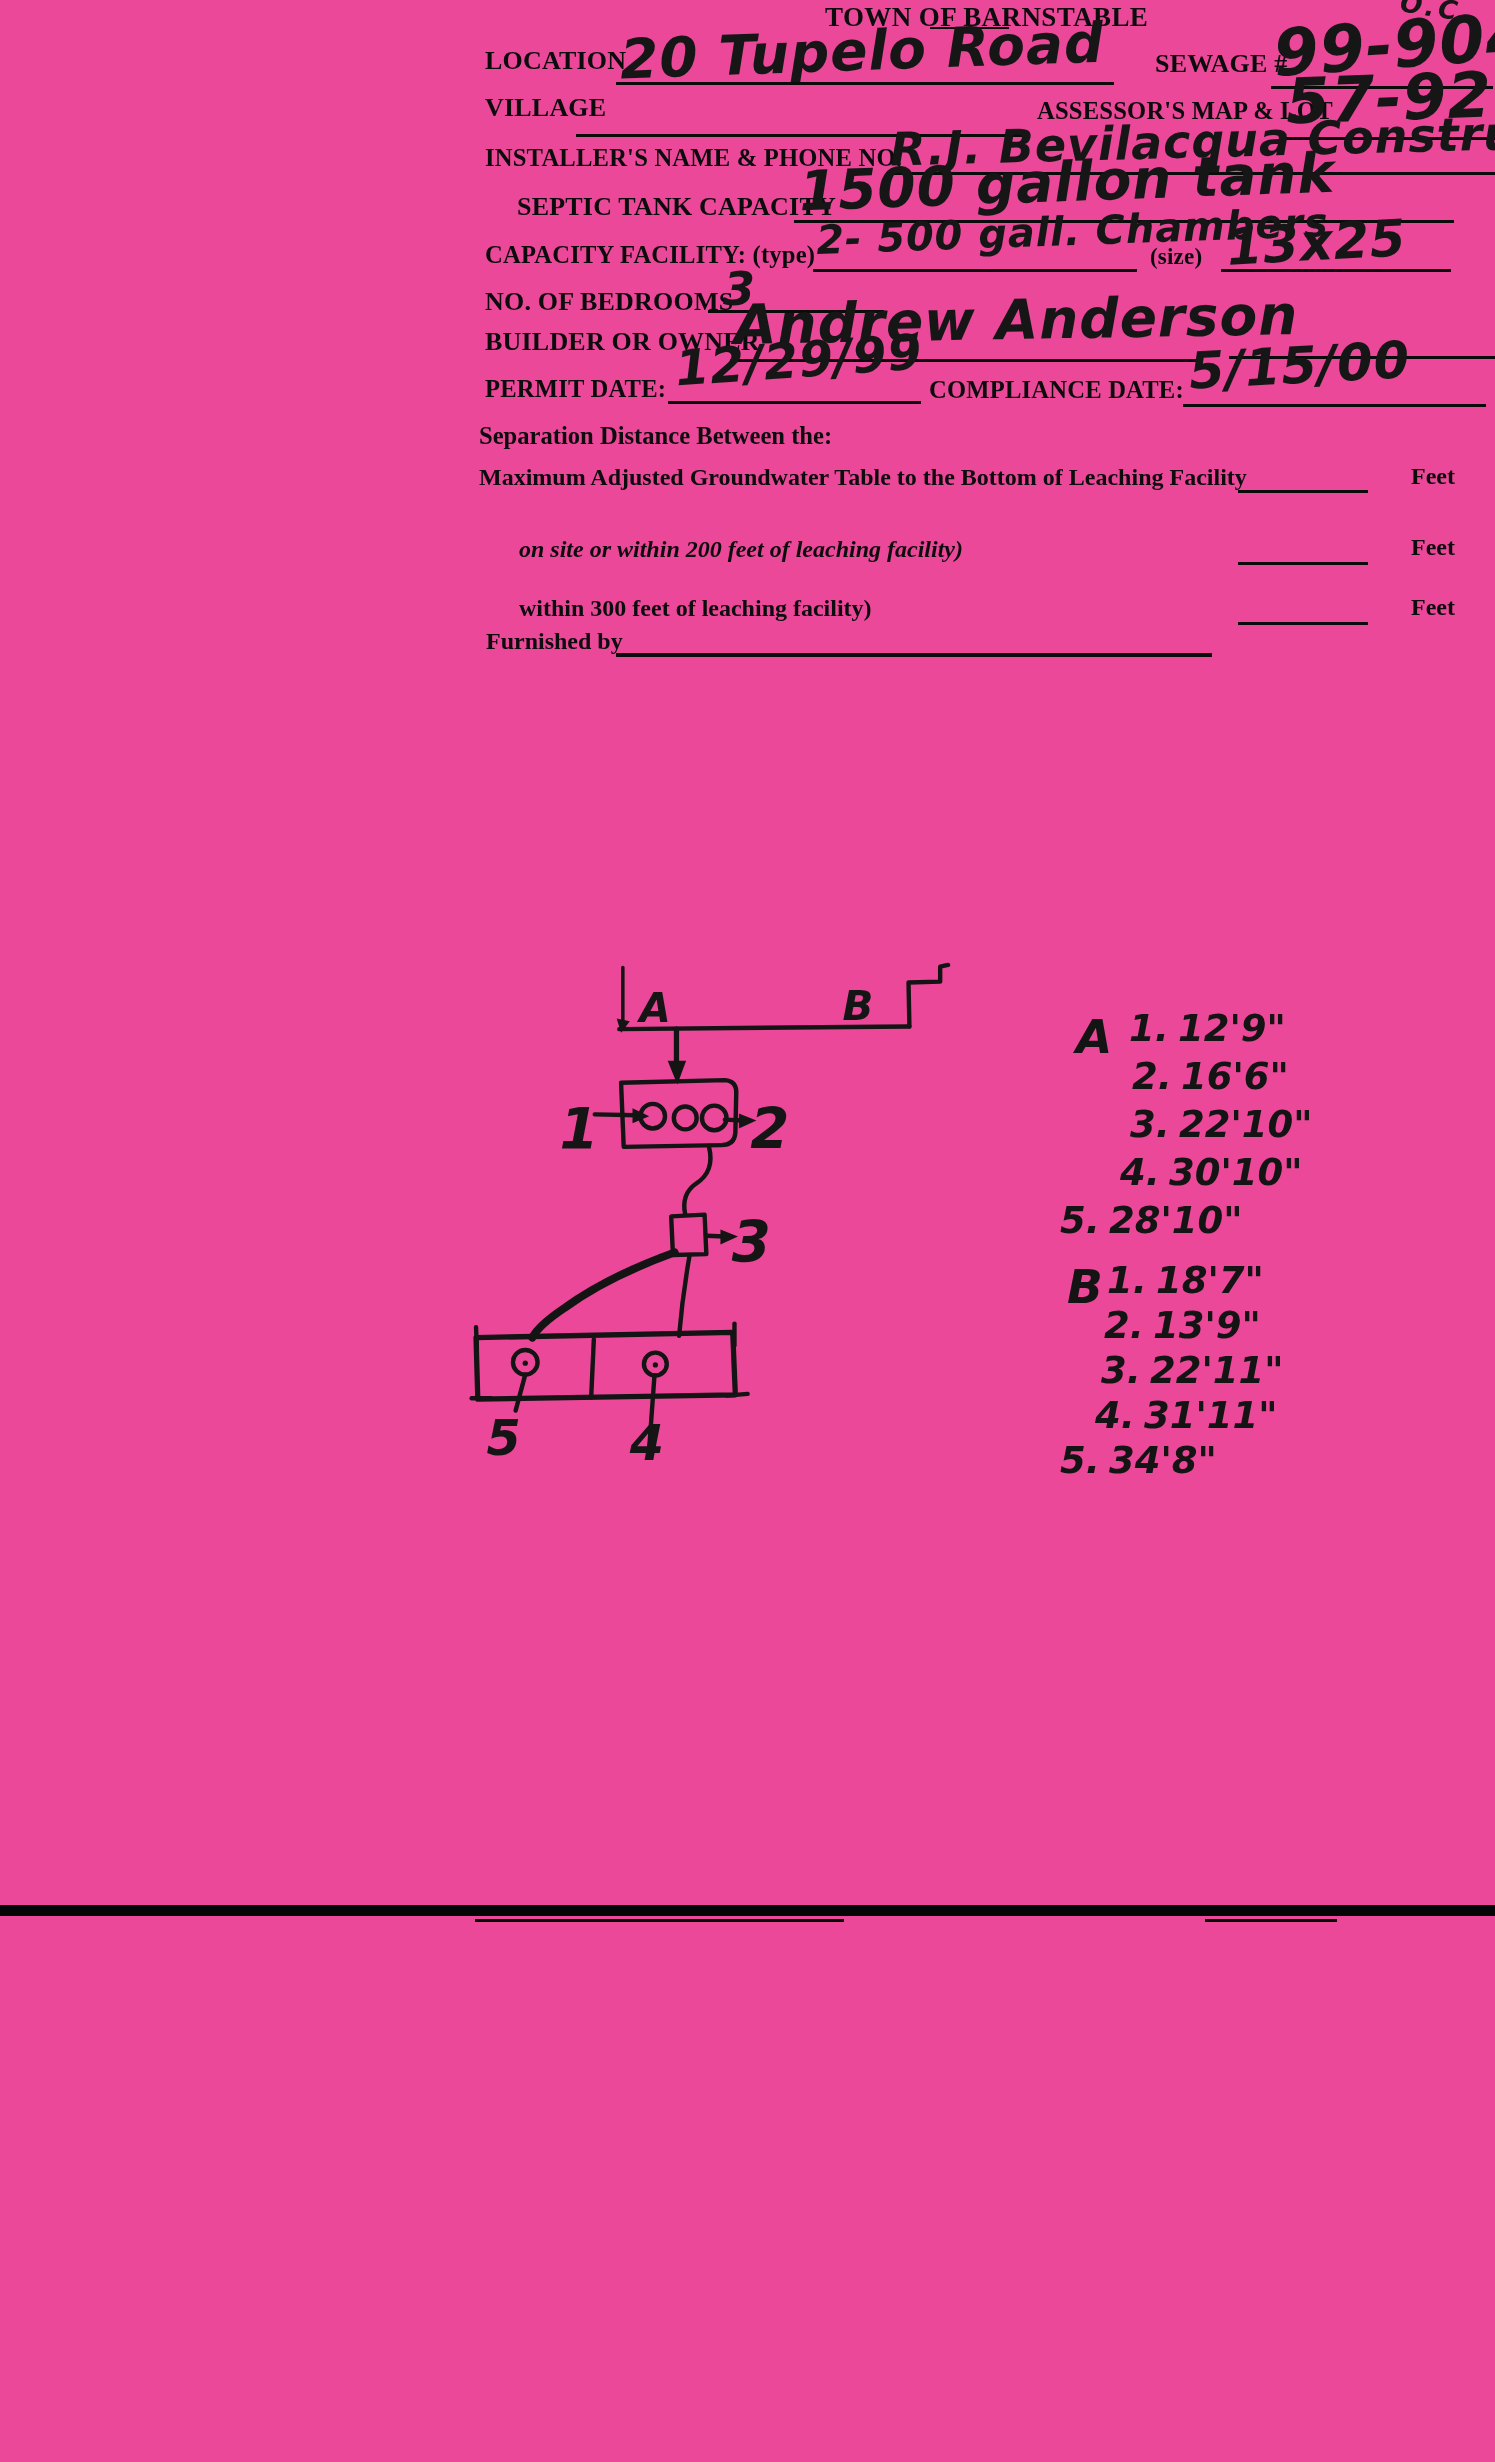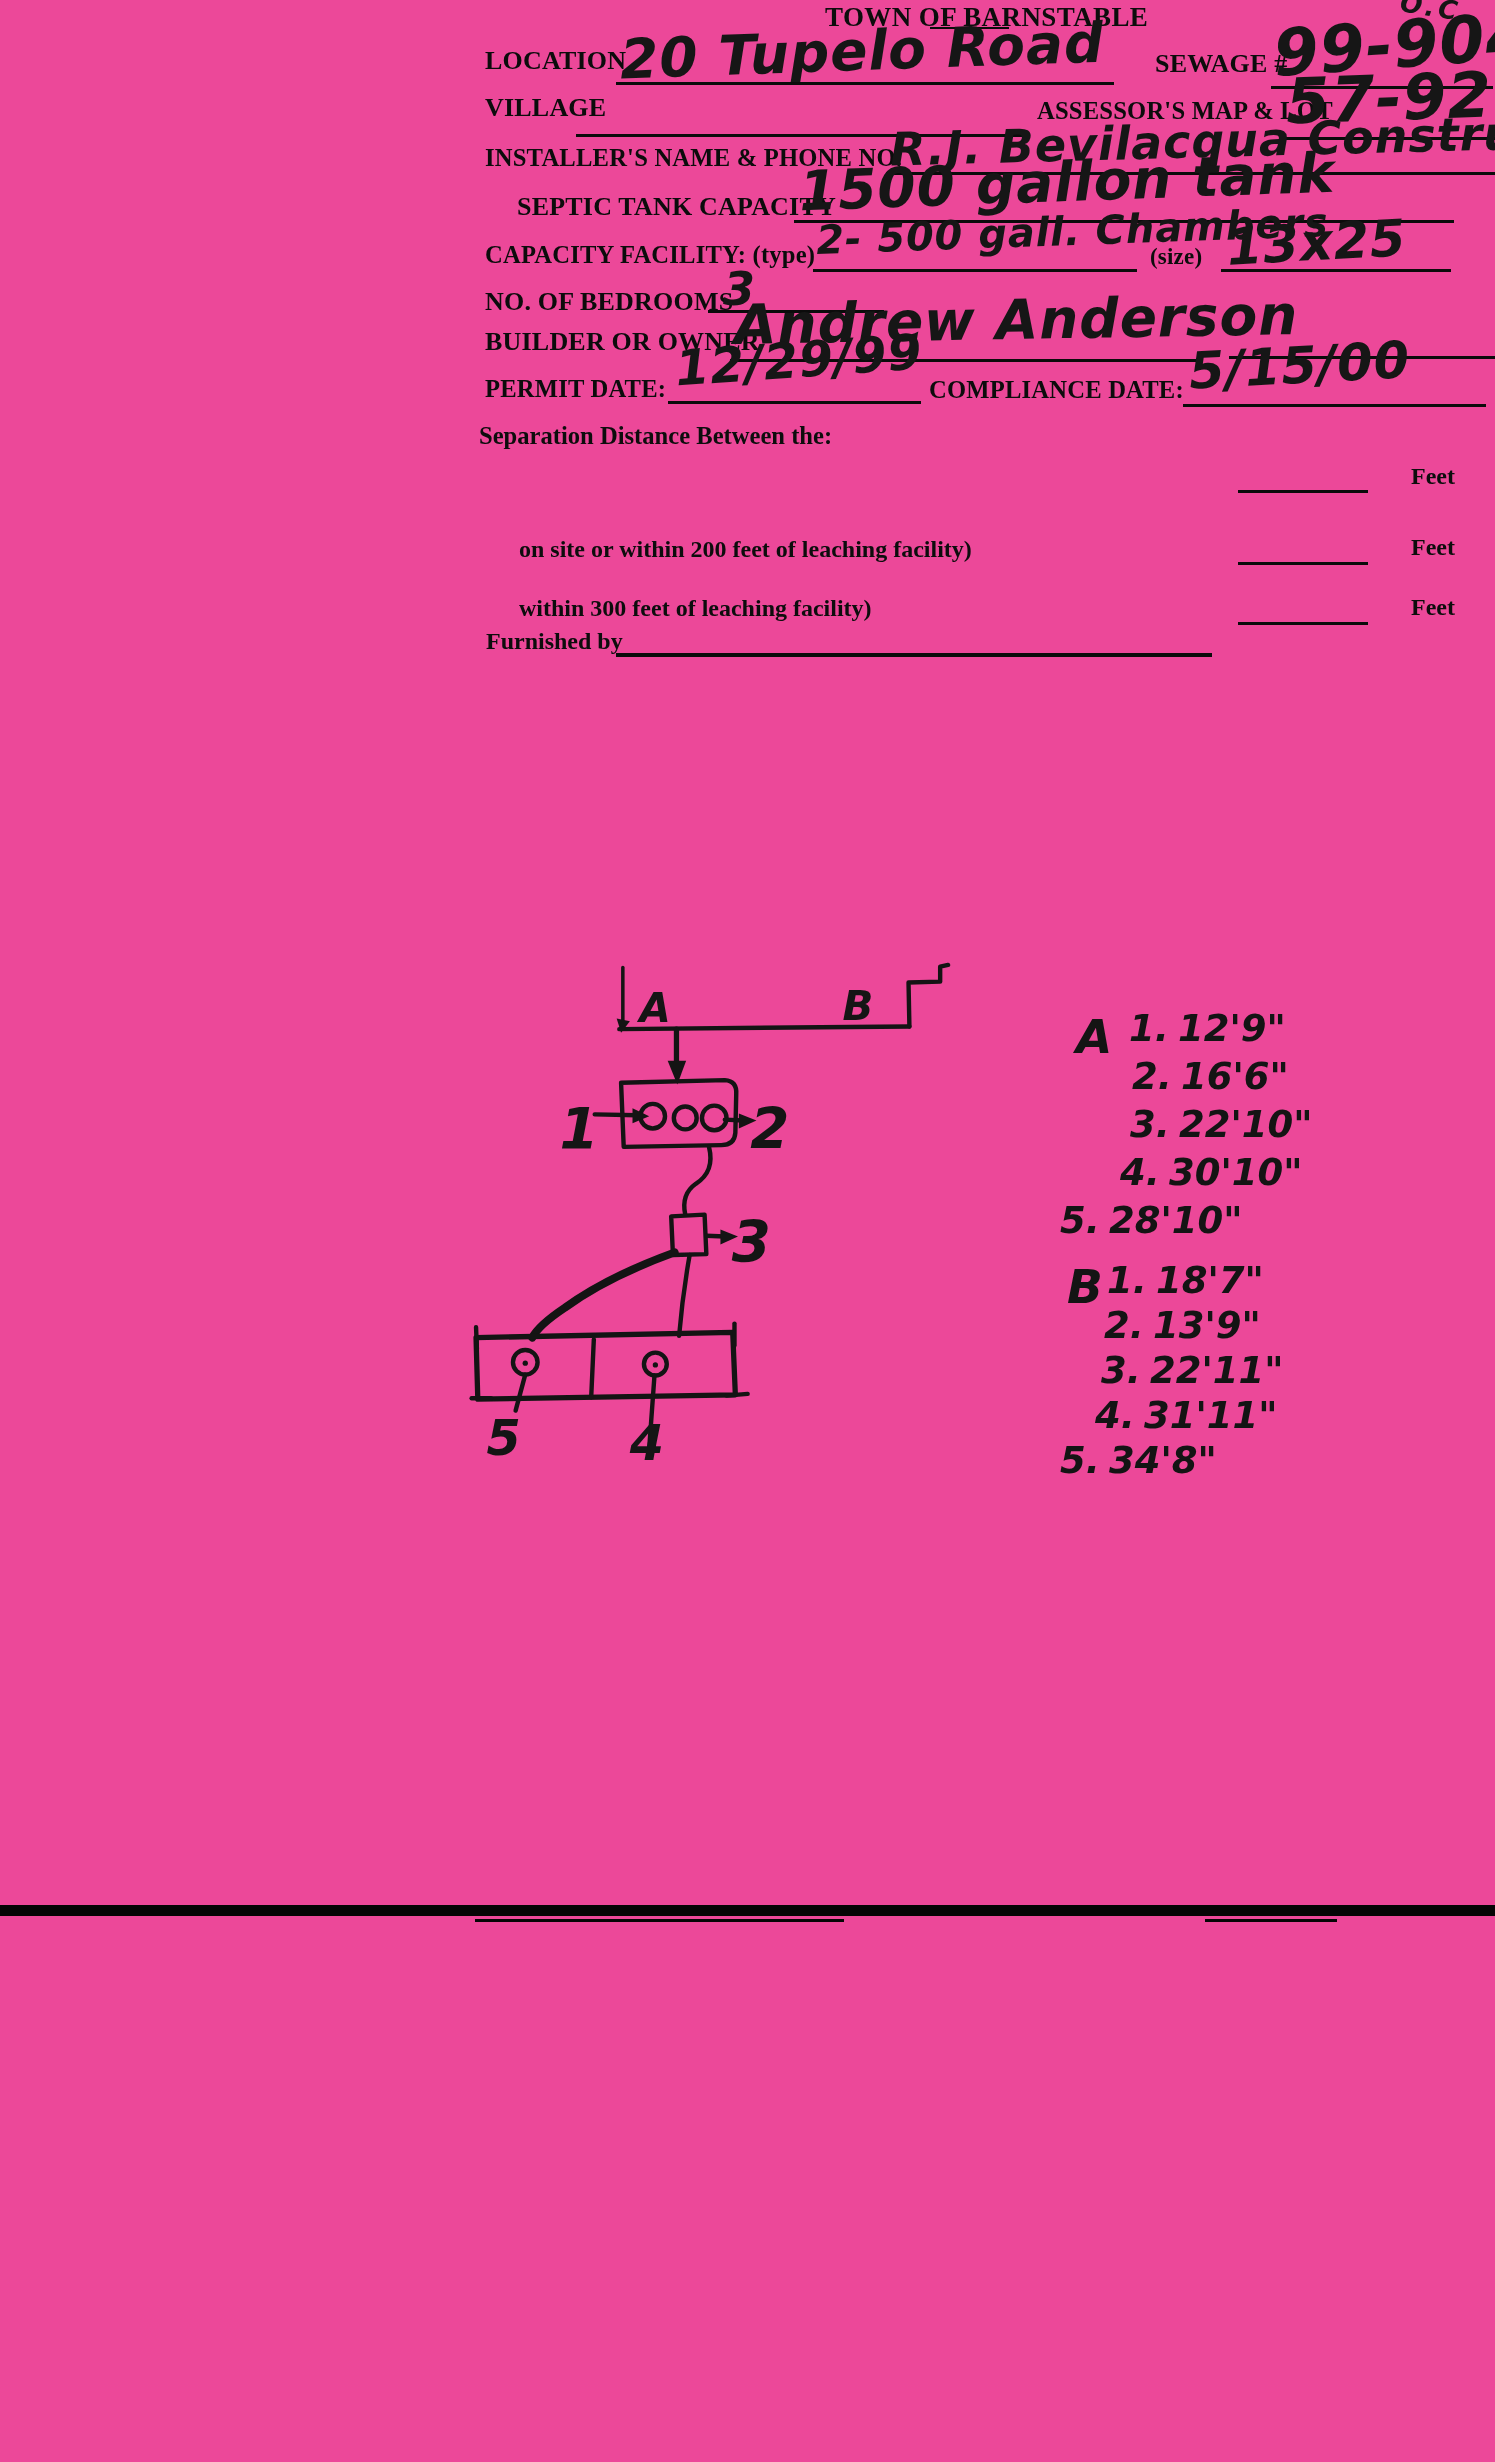--- a/index.html
+++ b/index.html
@@ -95,24 +95,25 @@
 
   <div class="lbl sm" style="left:485px;top:375px;">PERMIT DATE:</div>
   <div class="hand" style="left:675px;top:332px;font-size:49px;transform:rotate(-4deg);">12/29/99</div>
   <div class="rule" style="left:668px;top:401px;width:253px;"></div>
   <div class="lbl sm" style="left:929px;top:376px;">COMPLIANCE DATE:</div>
   <div class="hand" style="left:1189px;top:336px;font-size:51px;transform:rotate(-3deg);">5/15/00</div>
   <div class="rule" style="left:1183px;top:404px;width:303px;"></div>
 
   <div class="sep" style="left:479px;top:422px;font-weight:bold;font-size:24.6px;">Separation Distance Between the:</div>
 
+  <div class="sep" style="left:479px;top:464px;">Maximum Adjusted Groundwater Table to the Bottom of Leaching Facility</div>
   <div class="rule" style="left:1238px;top:490px;width:130px;"></div>
   <div class="sep" style="left:1411px;top:463px;">Feet</div>
 
-  <div class="sep" style="left:519px;top:536px;">on site or within 200 feet of leaching facility)</div>
+  <div class="sep" style="left:519px;top:536px;font-style:italic;">on site or within 200 feet of leaching facility)</div>
   <div class="rule" style="left:1238px;top:562px;width:130px;"></div>
   <div class="sep" style="left:1411px;top:534px;">Feet</div>
 
   <div class="sep" style="left:519px;top:595px;">within 300 feet of leaching facility)</div>
   <div class="rule" style="left:1238px;top:622px;width:130px;"></div>
   <div class="sep" style="left:1411px;top:594px;">Feet</div>
 
   <div class="sep" style="left:486px;top:628px;">Furnished by</div>
   <div class="rule" style="left:616px;top:653px;width:596px;height:3.5px;"></div>
 

